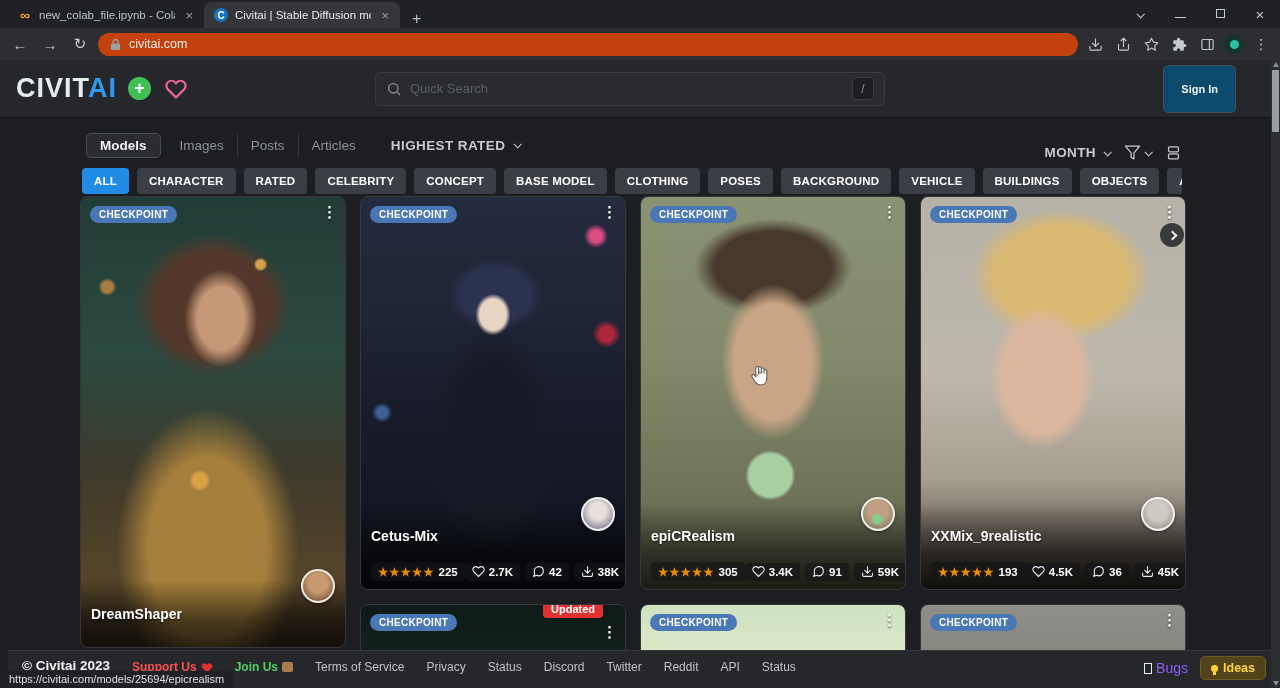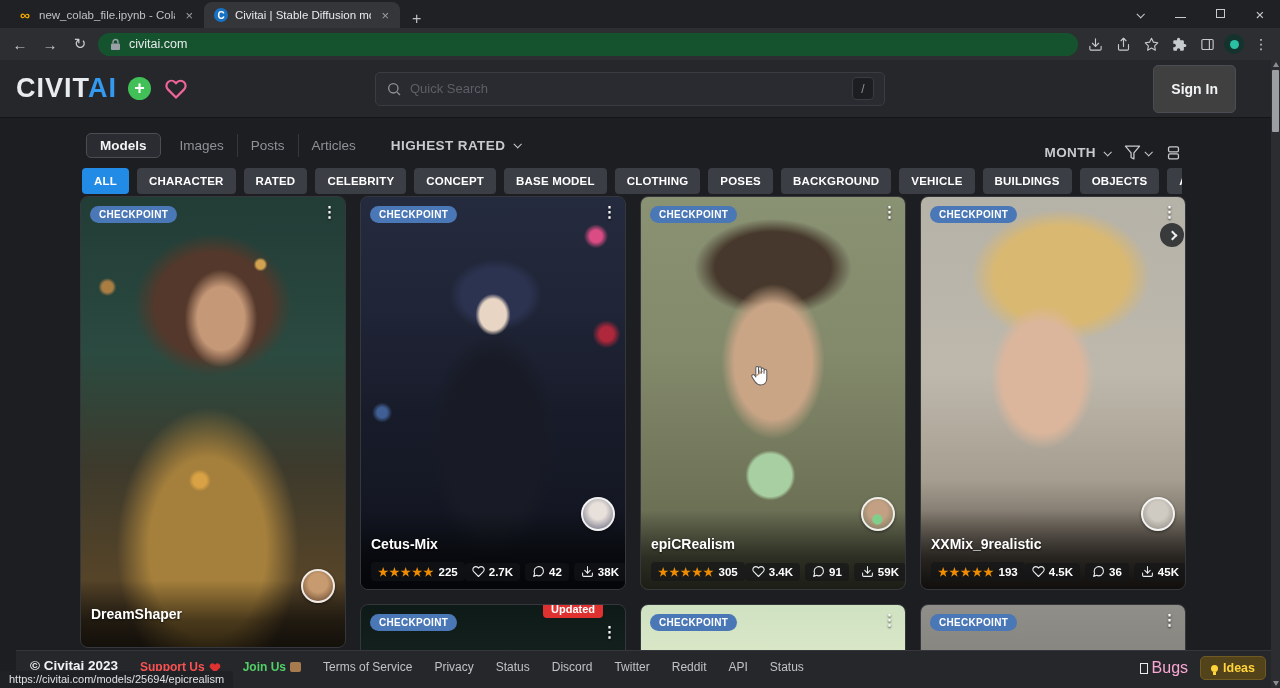--- a/index.html
+++ b/index.html
@@ -18,21 +18,21 @@
   .fav.civit { background:#1971c2; color:#fff; font-size:10px; font-weight:bold; }
   .newtab { font-size:16px; color:#bdc1c6; padding:0 12px; }
   .winctl { position:absolute; right:0; top:0; height:28px; display:flex; align-items:center; color:#c7cacd; }
   .winctl > div { width:40px; text-align:center; font-size:12px; }
   .chev { width:6px; height:6px; border-right:1.5px solid currentColor; border-bottom:1.5px solid currentColor;
     display:inline-block; transform:rotate(45deg) translateY(-1px); }
   .win-min { display:inline-block; width:11px; border-bottom:1.5px solid #c7cacd; }
   .win-max { display:inline-block; width:9px; height:9px; border:1.5px solid #c7cacd; }
   .toolbar { height:32px; background:#2d2e31; display:flex; align-items:center; padding:0 8px; gap:6px; color:#c7cacd; }
   .navbtn { width:24px; height:24px; display:flex; align-items:center; justify-content:center; font-size:15px; border-radius:50%; }
-  .omnibox { flex:1; height:23px; background:#14532d; border-radius:12px; display:flex; align-items:center;
+  .omnibox { flex:1; height:23px; background:#c2410c; border-radius:12px; display:flex; align-items:center;
     gap:8px; padding:0 12px; color:#e8eaed; font-size:12.5px; }
   .tool-ic { width:22px; height:22px; display:flex; align-items:center; justify-content:center; }
   .tool-ic svg { width:15px; height:15px; stroke:#c7cacd; fill:none; stroke-width:1.8; stroke-linecap:round; stroke-linejoin:round; }
   .chrome-avatar { width:20px; height:20px; border-radius:50%; background:#14332d; display:flex; align-items:center; justify-content:center; }
   .chrome-avatar i { width:9px; height:9px; border-radius:50%; background:#2bbfa4; display:block; }
   .dots3 { font-size:14px; letter-spacing:0; }
 
   
   .site { position:relative; height:628px; background:#1d1e21; overflow:hidden; }
   .site-header { height:58px; background:#26272b; border-bottom:1px solid #141517; display:flex; align-items:center; padding:0 16px; position:relative; }
@@ -43,21 +43,21 @@
   .fav-heart { margin-left:13px; display:flex; }
   .fav-heart svg { width:24px; height:22px; stroke:#f06595; fill:none; stroke-width:2.4; }
   .search { position:absolute; left:375px; width:510px; height:34px; background:#2a2b30; border:1px solid #3b3c42;
     border-radius:5px; display:flex; align-items:center; padding:0 10px; gap:8px; }
   .search svg { width:16px; height:16px; stroke:#909296; fill:none; stroke-width:2; }
   .search input { flex:1; background:transparent; border:0; outline:0; color:#c1c2c5; font-size:13px; font-family:inherit; }
   .search input::placeholder { color:#5c5f66; }
   .kbd { min-width:22px; height:23px; background:#1d1e21; border:1px solid #3b3c42; border-radius:4px;
     color:#909296; font-size:12px; display:flex; align-items:center; justify-content:center; }
   .signin { position:absolute; right:44px; height:48px; padding:0 17px; border:1px solid #4a4d53; border-radius:5px;
-    color:#f1f3f5; font-size:14px; font-weight:bold; display:flex; align-items:center; background:#404040; }
+    color:#f1f3f5; font-size:11px; font-weight:bold; display:flex; align-items:center; background:#0c4a6e; }
 
   
   .nav-row { margin:13px 0 0 86px; display:flex; align-items:center; height:28px; }
   .seg { display:flex; align-items:center; font-size:13.5px; color:#8f9298; }
   .seg .item { padding:4px 13px; border-right:1px solid #35373c; }
   .seg .item:last-child { border-right:0; }
   .seg .item.active { background:#2b2c31; border:1px solid #4a4d53; border-radius:5px; color:#f1f3f5; font-weight:bold; margin-right:6px; }
   .sort { margin-left:22px; display:flex; align-items:center; gap:9px; color:#c9cacd; font-weight:bold; font-size:13.5px; letter-spacing:.4px; }
   .nav-right { position:absolute; right:98px; display:flex; align-items:center; gap:14px; color:#c9cacd;margin-top:15px; }
   .nav-right .period { display:flex; align-items:center; gap:8px; font-weight:bold; font-size:13.5px; letter-spacing:.4px; }
@@ -81,21 +81,21 @@
   .badge { position:absolute; top:9px; left:9px; background:#4a77b5; color:#fff; font-size:10px; font-weight:bold;
     letter-spacing:.3px; padding:3px 9px; border-radius:10px; z-index:3; }
   .badge-updated { position:absolute; top:-5px; right:22px; background:#e03131; color:#fff; font-size:11px; font-weight:bold;
     padding:3px 8px; border-radius:4px; z-index:4; }
   .card-dots { position:absolute; top:6px; right:8px; color:#fff; font-size:15px; font-weight:bold; z-index:3;
     text-shadow:0 1px 2px rgba(0,0,0,.8); letter-spacing:0; }
   .card-avatar { position:absolute; right:10px; width:34px; height:34px; border-radius:50%;
     border:2px solid rgba(255,255,255,.85); z-index:3; box-shadow:0 1px 3px rgba(0,0,0,.5); }
   .card-overlay { position:absolute; left:0; right:0; bottom:0; padding:26px 10px 8px;
     background:linear-gradient(180deg, rgba(0,0,0,0) 0%, rgba(0,0,0,.55) 60%, rgba(0,0,0,.7) 100%); z-index:2; }
-  .card-title { color:#fff; font-size:14px; font-weight:bold; text-shadow:0 1px 2px rgba(0,0,0,.7); margin-bottom:10px; }
+  .card-title { color:#fff; font-size:14px; font-weight:bold; text-shadow:0 1px 2px rgba(0,0,0,.7); margin-bottom:18px; }
   .card-stats { display:flex; align-items:center; }
   .pill { background:rgba(20,21,24,.62); border-radius:4px; padding:2.5px 7px; display:flex; align-items:center; gap:4px;
     color:#fff; font-size:11.5px; font-weight:bold; }
   .stars { color:#f08c00; font-size:11.5px; letter-spacing:1px; }
   .pill svg { width:13px; height:13px; stroke:#e9ecef; fill:none; stroke-width:2; stroke-linecap:round; stroke-linejoin:round; }
   .stat-group { margin-left:auto; display:flex; gap:5px; }
 
   
   .img-c1 { background:
     radial-gradient(circle 7px at 68% 15%, rgba(235,180,85,.85) 60%, transparent 100%),
@@ -126,30 +126,30 @@
   .img-c3b { background:radial-gradient(ellipse 90px 40px at 55% 95%, #e8e4c0 50%, transparent 80%),
     linear-gradient(180deg,#cfe2c2 0%,#dce8c8 50%,#9db287 100%); }
   .img-c4b { background:linear-gradient(180deg,#8f8e88 0%,#7b7a73 100%); }
   .av1 { background:radial-gradient(circle at 50% 40%, #c79b6f 40%, #5a3c28 100%); }
   .av2 { background:radial-gradient(circle at 50% 40%, #e8e0da 35%, #5a5f78 100%); }
   .av3 { background:radial-gradient(circle 6px at 48% 68%, #7fcf8a 70%, transparent 100%),
     radial-gradient(circle at 50% 40%, #c3a084 40%, #6a7458 100%); }
   .av4 { background:radial-gradient(circle at 50% 40%, #cfcac2 40%, #8a857c 100%); }
 
   
-  .site-footer { position:absolute; left:16px; right:0; bottom:0; height:38px; background:#26272b;
+  .site-footer { position:absolute; left:8px; right:0; bottom:0; height:38px; background:#26272b;
     border-top:1px solid #35373c; display:flex; align-items:flex-start; padding:7px 14px 0; gap:22px; z-index:10; }
   .copyright { color:#f1f3f5; font-size:13.5px; font-weight:bold; }
   .flink { color:#c1c2c5; font-size:12px; padding-top:2px; }
   .flink.support { color:#fa5252; font-weight:bold; display:flex; align-items:center; gap:4px; }
   .flink.support svg { width:12px; height:11px; fill:#e03131; }
   .flink.join { color:#51cf66; font-weight:bold; display:flex; align-items:center; gap:4px; }
   .emoji-box { width:11px; height:10px; background:#a87b4f; border-radius:2px; display:inline-block; }
   .footer-right { margin-left:auto; display:flex; align-items:center; gap:12px; margin-top:-2px; }
-  .bugs { color:#f9a8d4; font-size:16px; display:flex; align-items:center; gap:4px; }
+  .bugs { color:#8b5cf6; font-size:14px; display:flex; align-items:center; gap:4px; }
   .glyph-box { width:8px; height:11px; border:1px solid #e9ecef; display:inline-block; }
   .ideas { background:#53431a; border:1px solid #6e5a22; border-radius:5px; color:#ffd43b; font-size:12.5px;
     font-weight:bold; padding:4px 10px; display:flex; align-items:center; gap:5px; }
   .bulb { width:7px; height:7px; background:#ffd43b; border-radius:50%; position:relative; display:inline-block; }
   .bulb::after { content:""; position:absolute; left:2px; top:7px; width:3px; height:3px; background:#ffd43b; }
   .statusbar { position:absolute; left:0; bottom:0; background:#202124; color:#dfe0e2; font-size:11px;
     padding:2px 9px 3px; z-index:11; border-top-right-radius:4px; }
 
   
   .scrollbar { position:absolute; right:0; top:0; bottom:0; width:9px; background:#2b2d31; z-index:12; }

